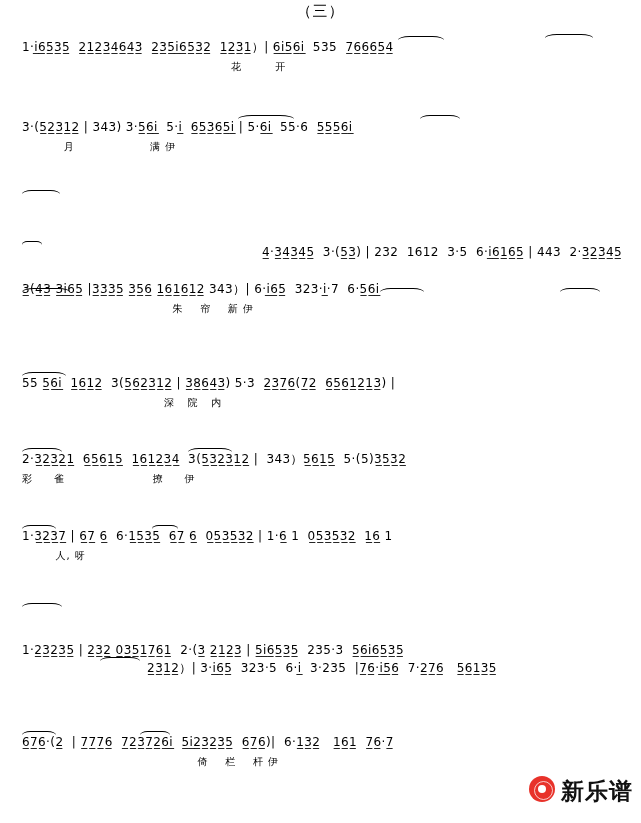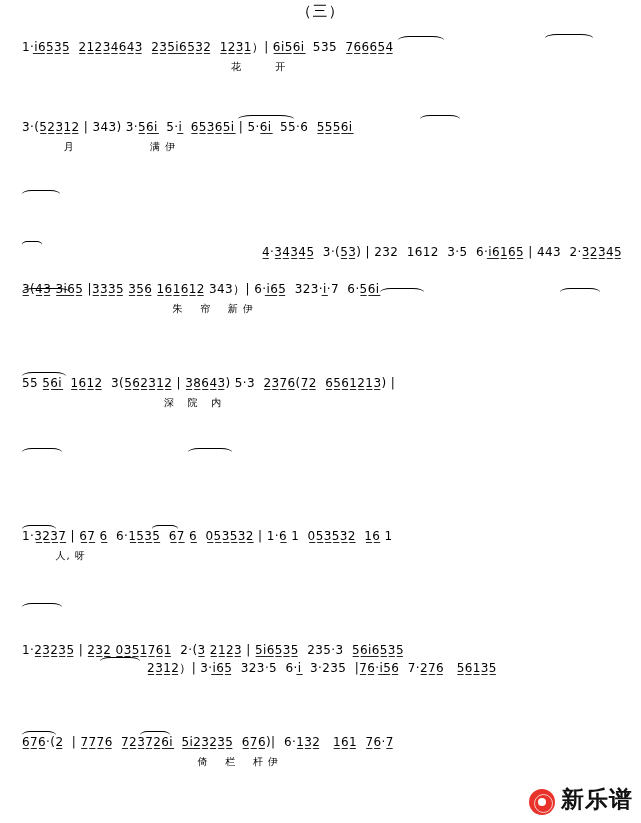--- a/index.html
+++ b/index.html
@@ -47,22 +47,22 @@
   .slur{
     position:absolute;
     border-top:1.2px solid #000;
     border-radius:50%/100%;
     height:7px;
     pointer-events:none;
   }
   
   .logo{
     position:absolute;
-    right:8px;bottom:8px;
-    display:flex;align-items:flex-end;gap:6px;
+    right:8px;bottom:16px;
+    display:flex;align-items:flex-start;gap:6px;
   }
   .logo-disc{
     width:26px;height:26px;border-radius:50%;
     background:#e8322a;
     position:relative;
     display:inline-block;
   }
   .logo-disc:before{
     content:"";position:absolute;left:50%;top:50%;
     width:8px;height:8px;margin:-4px 0 0 -4px;
@@ -117,20 +117,24 @@
   <div class="slur" style="left:22px;top:288px;width:48px;"></div>
   <div class="slur" style="left:380px;top:288px;width:44px;"></div>
   <div class="slur" style="left:560px;top:288px;width:40px;"></div>
 
   <div class="system" style="top:374px;">
     <div class="notes">55 5̲6̲i̲  1̲6̲1̲2̲  3(5̲6̲2̲3̲1̲2̲ | 3̲8̲6̲4̲3̲) 5·3  2̲3̲7̲6̲(7̲2̲  6̲5̲6̲1̲2̲1̲3̲) |</div>
     <div class="lyrics">                                  深   院   内</div>
   </div>
   <div class="slur" style="left:22px;top:372px;width:44px;"></div>
 
+  <div class="system" style="top:450px;">
+    <div class="notes">2·3̲2̲3̲2̲1̲  6̲5̲6̲1̲5̲  1̲6̲1̲2̲3̲4̲  3(5̲3̲2̲3̲1̲2̲ |  343）5̲6̲1̲5̲  5·(5)3̲5̲3̲2̲</div>
+    <div class="lyrics">彩     雀                     撩     伊</div>
+  </div>
   <div class="slur" style="left:22px;top:448px;width:40px;"></div>
   <div class="slur" style="left:188px;top:448px;width:44px;"></div>
 
   <div class="system" style="top:527px;">
     <div class="notes">1·3̲2̲3̲7̲ | 6̲7̲ 6̲  6·1̲5̲3̲5̲  6̲7̲ 6̲  0̲5̲3̲5̲3̲2̲ | 1·6̲ 1  0̲5̲3̲5̲3̲2̲  1̲6̲ 1</div>
     <div class="lyrics">        人, 呀</div>
   </div>
   <div class="slur" style="left:22px;top:525px;width:34px;"></div>
   <div class="slur" style="left:152px;top:525px;width:26px;"></div>
 

